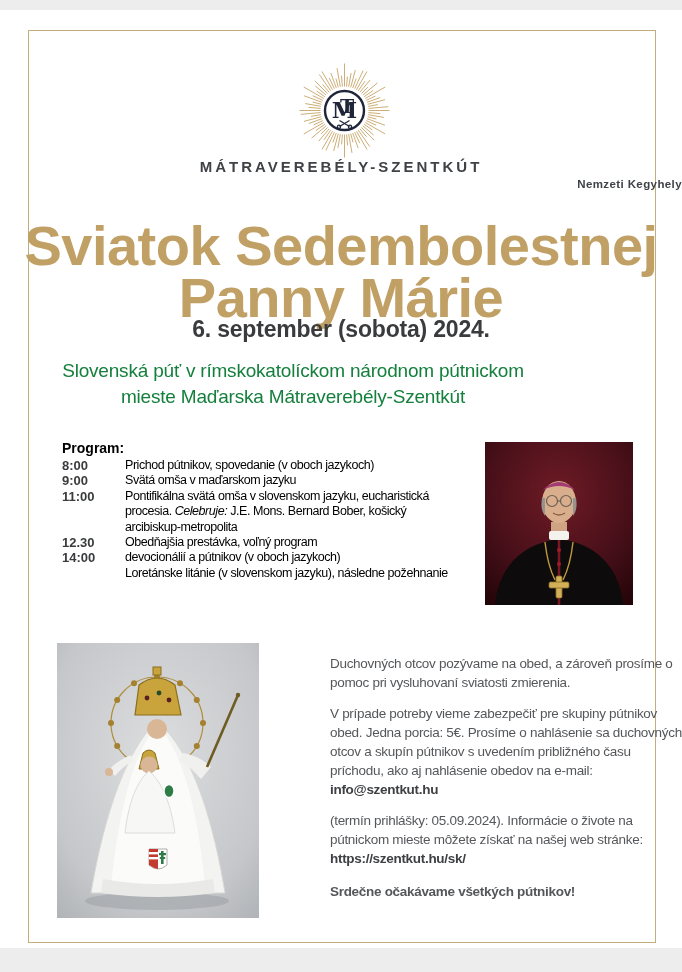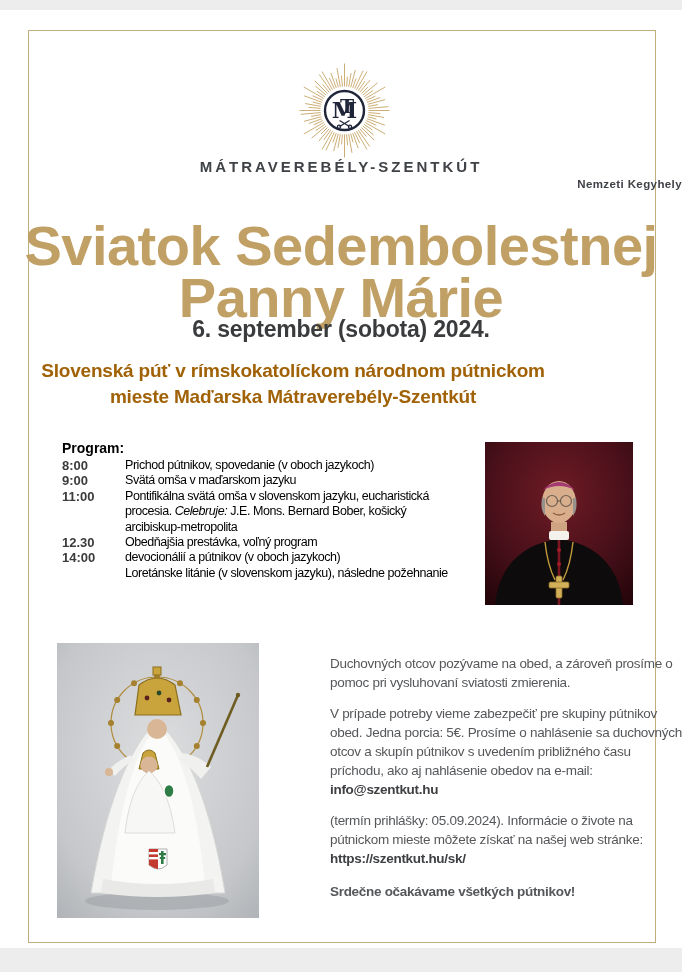--- a/index.html
+++ b/index.html
@@ -16,22 +16,22 @@
     font-weight:600;letter-spacing:3px;color:#3f4246;}
   .logo-tagline{left:0;top:178px;width:682px;text-align:right;font-size:11.5px;
     font-weight:700;letter-spacing:.4px;color:#3f4246;}
   
   .title{left:0;width:682px;text-align:center;font-size:56px;font-weight:700;
     color:#c1a065;letter-spacing:-.5px;}
   #title1{top:213px;}
   #title2{top:265px;}
   .date{left:0;top:316px;width:682px;text-align:center;font-size:23px;
     font-weight:700;color:#3a3b3d;letter-spacing:-.2px;}
-  .subtitle{left:0;width:586px;text-align:center;font-size:19px;font-weight:700;
-    color:#a16207;letter-spacing:-.2px;}
+  .subtitle{left:0;width:586px;text-align:center;font-size:19px;font-weight:400;
+    color:#15803d;letter-spacing:-.2px;}
   #sub1{top:360px;}
   #sub2{top:386px;}
   
   #program{left:62px;top:440px;width:420px;}
   .prog-heading{font-size:14px;font-weight:700;color:#000000;line-height:17px;
     margin-bottom:1px;}
   .prog-row{display:flex;}
   .prog-time{width:63px;flex:0 0 63px;font-weight:700;font-size:13px;
     color:#3a3b3d;line-height:15.4px;}
   .prog-lines{flex:1;}

